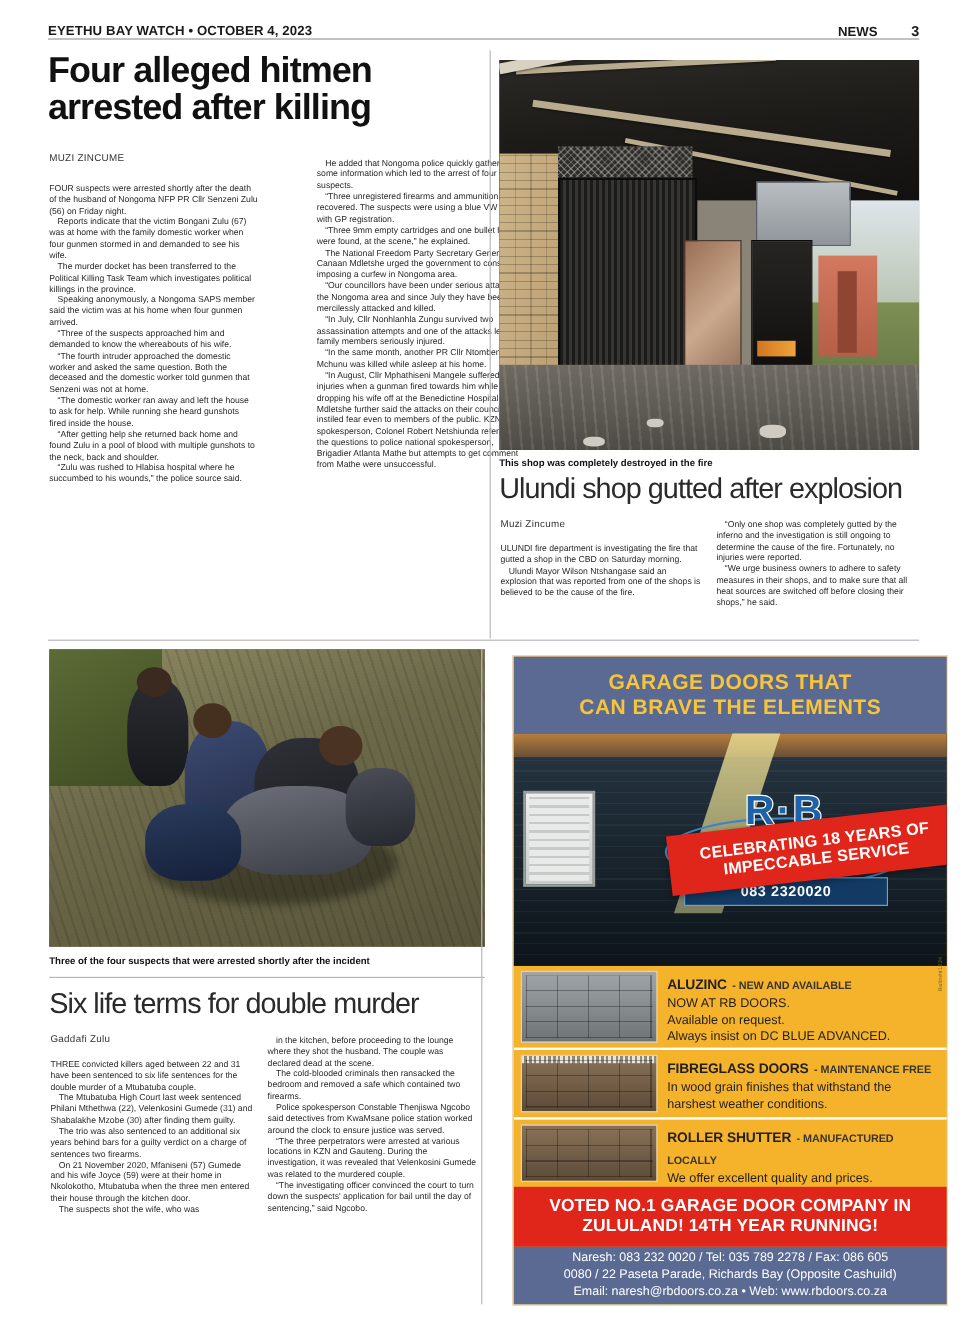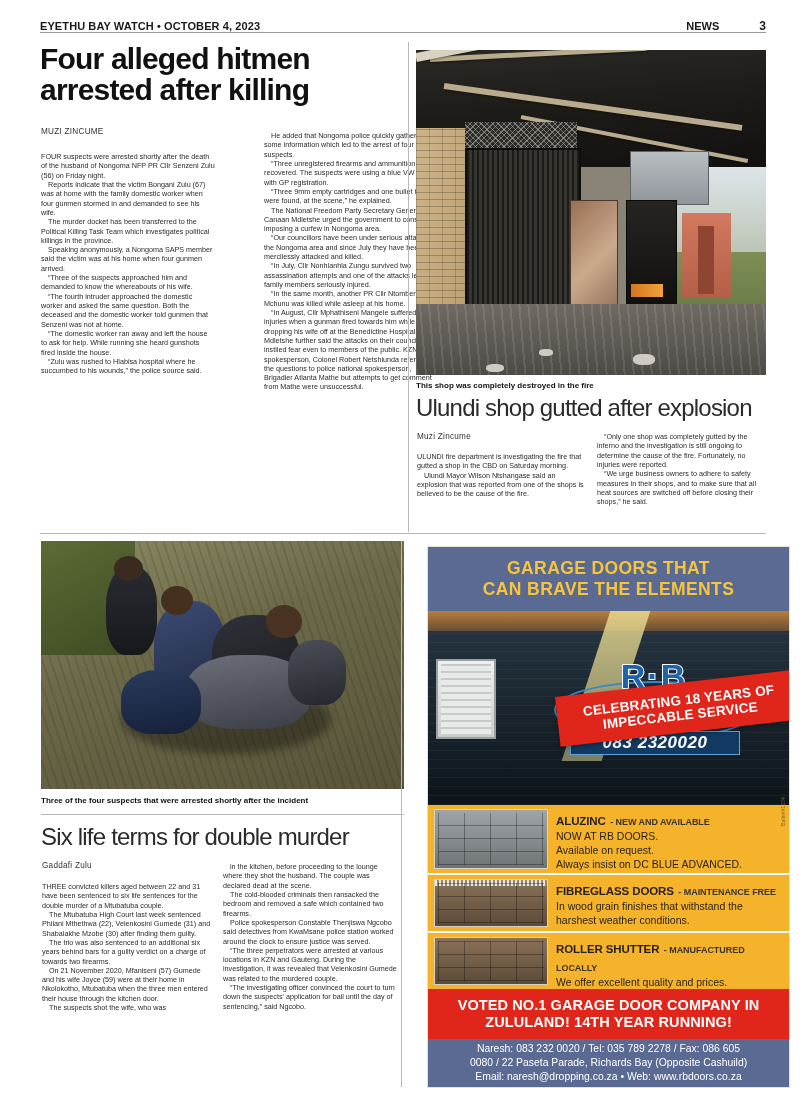--- a/index.html
+++ b/index.html
@@ -28,21 +28,21 @@
     display: flex; align-items: center; justify-content: space-between;
   }
   .masthead-left {
     font-size: 11px;
     font-weight: bold;
     letter-spacing: 0.1px;
     color: #1a1a1a;
     text-transform: uppercase;
   }
   .masthead-right {
-    display: flex; align-items: baseline; gap: 40px;
+    display: flex; align-items: baseline; gap: 28px;
   }
   .masthead-section {
     font-size: 11px; font-weight: bold; color: #1a1a1a; text-transform: uppercase;
   }
   .masthead-page {
     font-size: 12px; font-weight: bold; color: #1a1a1a;
   }
   .rule-top {
     position: absolute;
     left: 40px; top: 32px; width: 726px; height: 1px;
@@ -252,22 +252,22 @@
     -webkit-text-stroke: 2px #ffffff; paint-order: stroke fill;
   }
   .ad-logo-doors {
     position:absolute; left:0; top:56px; width:212px; text-align:center;
     font-size:25px; font-weight:bold; color:#1e63a8; letter-spacing:5px;
     -webkit-text-stroke: 2px #ffffff; paint-order: stroke fill;
   }
   .ad-logo-phone {
     position:absolute; left:22px; top:92px; width:168px; height:22px;
     background:#123a63; border:1px solid #5ea3d8;
-    color:#ffffff; font-size:17px; font-weight:bold; letter-spacing:0.5px;
-    display:flex; align-items:center; justify-content:center;font-style:italic;
+    color:#ffffff; font-size:12px; font-weight:bold; letter-spacing:0.5px;
+    display:flex; align-items:center; justify-content:center;
   }
   .ad-flag {
     position:absolute; left:158px; top:0px; width:40px; height:150px;
     background: linear-gradient(180deg,#e9d98f,#8d8f6a);
     transform: skewX(-18deg);
     opacity:.85;
   }
   .ad-ribbon {
     position:absolute; left:129px; top:72px; width:245px; height:50px;
     background:#e0251b;
@@ -363,20 +363,21 @@
   <div class="byline caps" style="position:absolute; left:41px; top:127px; width:175px;">MUZI ZINCUME</div>
 
   <div class="bodycol" style="position:absolute; left:41px; top:152px; width:174px;">
     <p class="first">FOUR suspects were arrested shortly after the death of the husband of Nongoma NFP PR Cllr Senzeni Zulu (56) on Friday night.</p>
     <p>Reports indicate that the victim Bongani Zulu (67) was at home with the family domestic worker when four gunmen stormed in and demanded to see his wife.</p>
     <p>The murder docket has been transferred to the Political Killing Task Team which investigates political killings in the province.</p>
     <p>Speaking anonymously, a Nongoma SAPS member said the victim was at his home when four gunmen arrived.</p>
     <p>“Three of the suspects approached him and demanded to know the whereabouts of his wife.</p>
     <p>“The fourth intruder approached the domestic worker and asked the same question. Both the deceased and the domestic worker told gunmen that Senzeni was not at home.</p>
     <p>“The domestic worker ran away and left the house to ask for help. While running she heard gunshots fired inside the house.</p>
+    <p>“After getting help she returned back home and found Zulu in a pool of blood with multiple gunshots to the neck, back and shoulder.</p>
     <p>“Zulu was rushed to Hlabisa hospital where he succumbed to his wounds,” the police source said.</p>
   </div>
 
   <div class="bodycol" style="position:absolute; left:224px; top:131px; width:178px;margin-left:40px;">
     <p>He added that Nongoma police quickly gathered some information which led to the arrest of four suspects.</p>
     <p>“Three unregistered firearms and ammunition were recovered. The suspects were using a blue VW Polo with GP registration.</p>
     <p>“Three 9mm empty cartridges and one bullet head were found, at the scene,” he explained.</p>
     <p>The National Freedom Party Secretary General, Canaan Mdletshe urged the government to consider imposing a curfew in Nongoma area.</p>
     <p>“Our councillors have been under serious attacks in the Nongoma area and since July they have been mercilessly attacked and killed.</p>
     <p>“In July, Cllr Nonhlanhla Zungu survived two assassination attempts and one of the attacks left her family members seriously injured.</p>
@@ -448,21 +449,21 @@
 
   <div class="hrule" style="left:41px; top:814px; width:363px;"></div>
 
   <div class="headline-light" style="position:absolute; left:41px; top:825px; width:365px; font-size:24px;">Six life terms for double murder</div>
 
   <div class="byline" style="position:absolute; left:42px; top:861px; width:170px;">Gaddafi Zulu</div>
 
   <div class="bodycol" style="position:absolute; left:42px; top:882px; width:172px;">
     <p class="first">THREE convicted killers aged between 22 and 31 have been sentenced to six life sentences for the double murder of a Mtubatuba couple.</p>
     <p>The Mtubatuba High Court last week sentenced Philani Mthethwa (22), Velenkosini Gumede (31) and Shabalakhe Mzobe (30) after finding them guilty.</p>
-    <p>The trio was also sentenced to an additional six years behind bars for a guilty verdict on a charge of towards two firearms.</p>
+    <p>The trio was also sentenced to an additional six years behind bars for a guilty verdict on a charge of sentences two firearms.</p>
     <p>On 21 November 2020, Mfaniseni (57) Gumede and his wife Joyce (59) were at their home in Nkolokotho, Mtubatuba when the three men entered their house through the kitchen door.</p>
     <p>The suspects shot the wife, who was</p>
   </div>
 
   <div class="bodycol" style="position:absolute; left:223px; top:862px; width:176px;">
     <p>in the kitchen, before proceeding to the lounge where they shot the husband. The couple was declared dead at the scene.</p>
     <p>The cold-blooded criminals then ransacked the bedroom and removed a safe which contained two firearms.</p>
     <p>Police spokesperson Constable Thenjiswa Ngcobo said detectives from KwaMsane police station worked around the clock to ensure justice was served.</p>
     <p>“The three perpetrators were arrested at various locations in KZN and Gauteng. During the investigation, it was revealed that Velenkosini Gumede was related to the murdered couple.</p>
     <p>“The investigating officer convinced the court to turn down the suspects' application for bail until the day of sentencing,” said Ngcobo.</p>
@@ -550,17 +551,17 @@
     <div class="ad-credit">Balin##1234</div>
 
     <div class="ad-voted">
       <div class="ad-voted-line">VOTED NO.1 GARAGE DOOR COMPANY IN</div>
       <div class="ad-voted-line">ZULULAND! 14TH YEAR RUNNING!</div>
     </div>
 
     <div class="ad-contact">
       <div class="ad-contact-line">Naresh: 083 232 0020 / Tel: 035 789 2278 / Fax: 086 605</div>
       <div class="ad-contact-line">0080 / 22 Paseta Parade, Richards Bay (Opposite Cashuild)</div>
-      <div class="ad-contact-line">Email: naresh@dropping.co.za • Web: www.rbdoors.co.za</div>
+      <div class="ad-contact-line">Email: naresh@rbdoors.co.za • Web: www.rbdoors.co.za</div>
     </div>
   </div>
 
 </div>
 
 </body></html>

